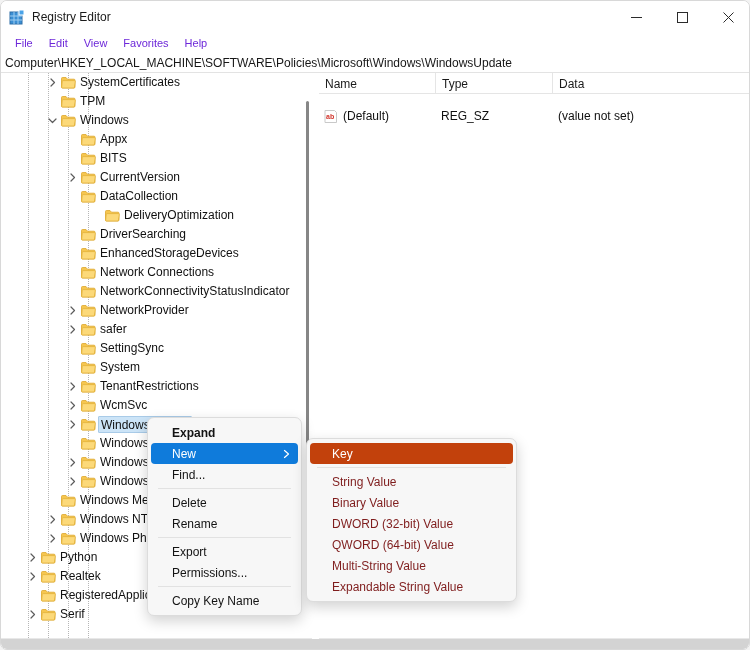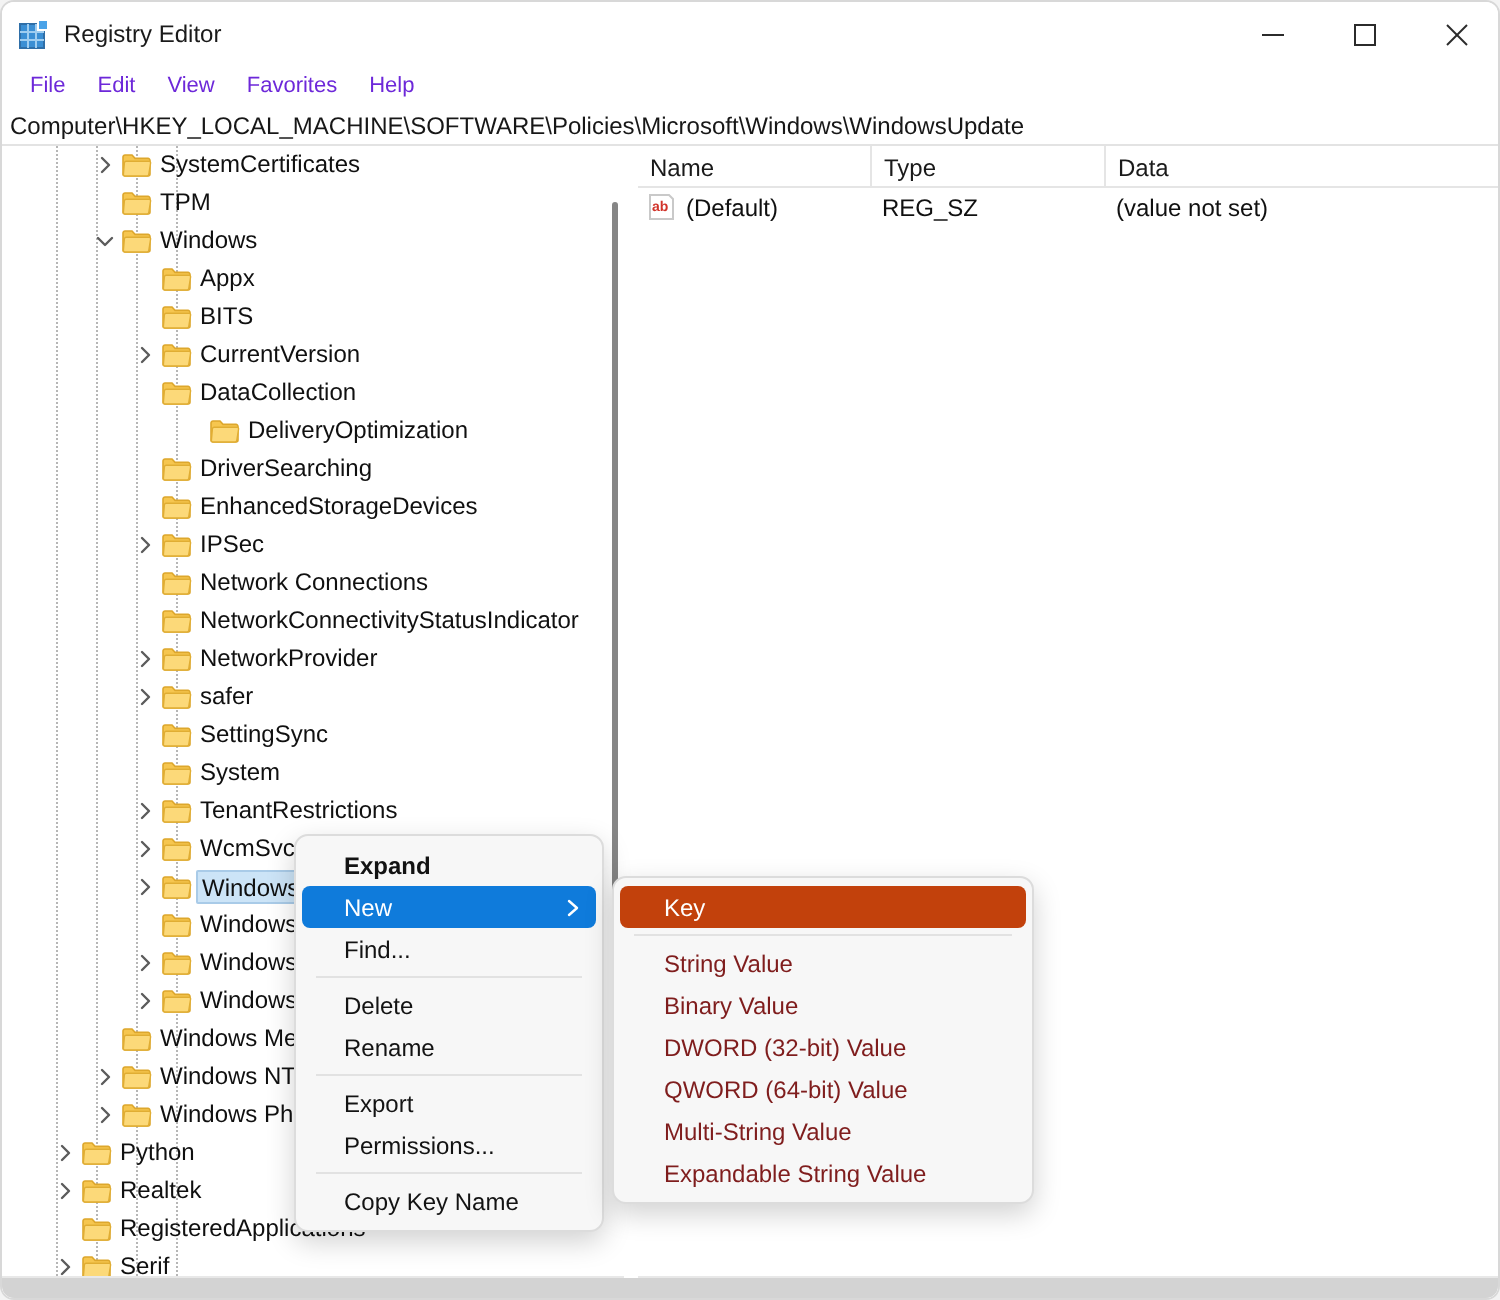--- a/index.html
+++ b/index.html
@@ -169,21 +169,21 @@
   .col-head {
     position: absolute; top: 0; height: 21px;
     display: flex; align-items: center;
     font-size: 12px; color: #1a1a1a;
     border-left: 1px solid #e5e5e5;
     padding-left: 6px;
     line-height: 16px;
     white-space: nowrap;
   }
   .list-body { position: absolute; left: 0; top: 21px; width: 432px; }
-  .list-row { position: relative; height: 20px; }
+  .list-row { position: relative; height: 20px; margin-top: 12px; }
   .cell {
     position: absolute; top: 0; height: 20px;
     display: flex; align-items: center;
     font-size: 12px; color: #101010;
     line-height: 16px;
     white-space: nowrap;
   }
   .ab-icon {
     position: absolute; left: 5px; top: 3px;
     width: 14px; height: 13px;
@@ -480,36 +480,20 @@
                 <svg width="15" height="13" viewBox="0 0 15 13">
                   <path d="M0.5 2.5 A1 1 0 0 1 1.5 1.5 H5 L6.5 3.2 H13 A1 1 0 0 1 14 4.2 V11 A1 1 0 0 1 13 12 H1.5 A1 1 0 0 1 0.5 11 Z" fill="#f6c64f" stroke="#dda72c" stroke-width="0.8"></path>
                   <path d="M2 4.6 H13.6 A0.8 0.8 0 0 1 14.3 5.5 L13.4 11.2 A0.9 0.9 0 0 1 12.5 12 H1.4 A0.8 0.8 0 0 1 0.7 11.1 L1.2 5.4 A0.9 0.9 0 0 1 2 4.6 Z" fill="#fcd979" stroke="#e0ad33" stroke-width="0.7"></path>
                 </svg>
               </span>
               <span class="tree-label-box">
                 <span class="tree-label">EnhancedStorageDevices</span>
               </span>
             </div>
             <div class="tree-row" style="padding-left: 64px;">
-              <span class="chev">
-                <svg width="9" height="9" viewBox="0 0 9 9">
-                  <path d="M3 1 L6.5 4.5 L3 8" fill="none" stroke="#5c5c5c" stroke-width="1.2" stroke-linecap="round" stroke-linejoin="round"></path>
-                </svg>
-              </span>
-              <span class="folder">
-                <svg width="15" height="13" viewBox="0 0 15 13">
-                  <path d="M0.5 2.5 A1 1 0 0 1 1.5 1.5 H5 L6.5 3.2 H13 A1 1 0 0 1 14 4.2 V11 A1 1 0 0 1 13 12 H1.5 A1 1 0 0 1 0.5 11 Z" fill="#f6c64f" stroke="#dda72c" stroke-width="0.8"></path>
-                  <path d="M2 4.6 H13.6 A0.8 0.8 0 0 1 14.3 5.5 L13.4 11.2 A0.9 0.9 0 0 1 12.5 12 H1.4 A0.8 0.8 0 0 1 0.7 11.1 L1.2 5.4 A0.9 0.9 0 0 1 2 4.6 Z" fill="#fcd979" stroke="#e0ad33" stroke-width="0.7"></path>
-                </svg>
-              </span>
-              <span class="tree-label-box">
-                <span class="tree-label">IPSec</span>
-              </span>
-            </div>
-            <div class="tree-row" style="padding-left: 64px;">
               <span class="chev"></span>
               <span class="folder">
                 <svg width="15" height="13" viewBox="0 0 15 13">
                   <path d="M0.5 2.5 A1 1 0 0 1 1.5 1.5 H5 L6.5 3.2 H13 A1 1 0 0 1 14 4.2 V11 A1 1 0 0 1 13 12 H1.5 A1 1 0 0 1 0.5 11 Z" fill="#f6c64f" stroke="#dda72c" stroke-width="0.8"></path>
                   <path d="M2 4.6 H13.6 A0.8 0.8 0 0 1 14.3 5.5 L13.4 11.2 A0.9 0.9 0 0 1 12.5 12 H1.4 A0.8 0.8 0 0 1 0.7 11.1 L1.2 5.4 A0.9 0.9 0 0 1 2 4.6 Z" fill="#fcd979" stroke="#e0ad33" stroke-width="0.7"></path>
                 </svg>
               </span>
               <span class="tree-label-box">
                 <span class="tree-label">Network Connections</span>
               </span>

